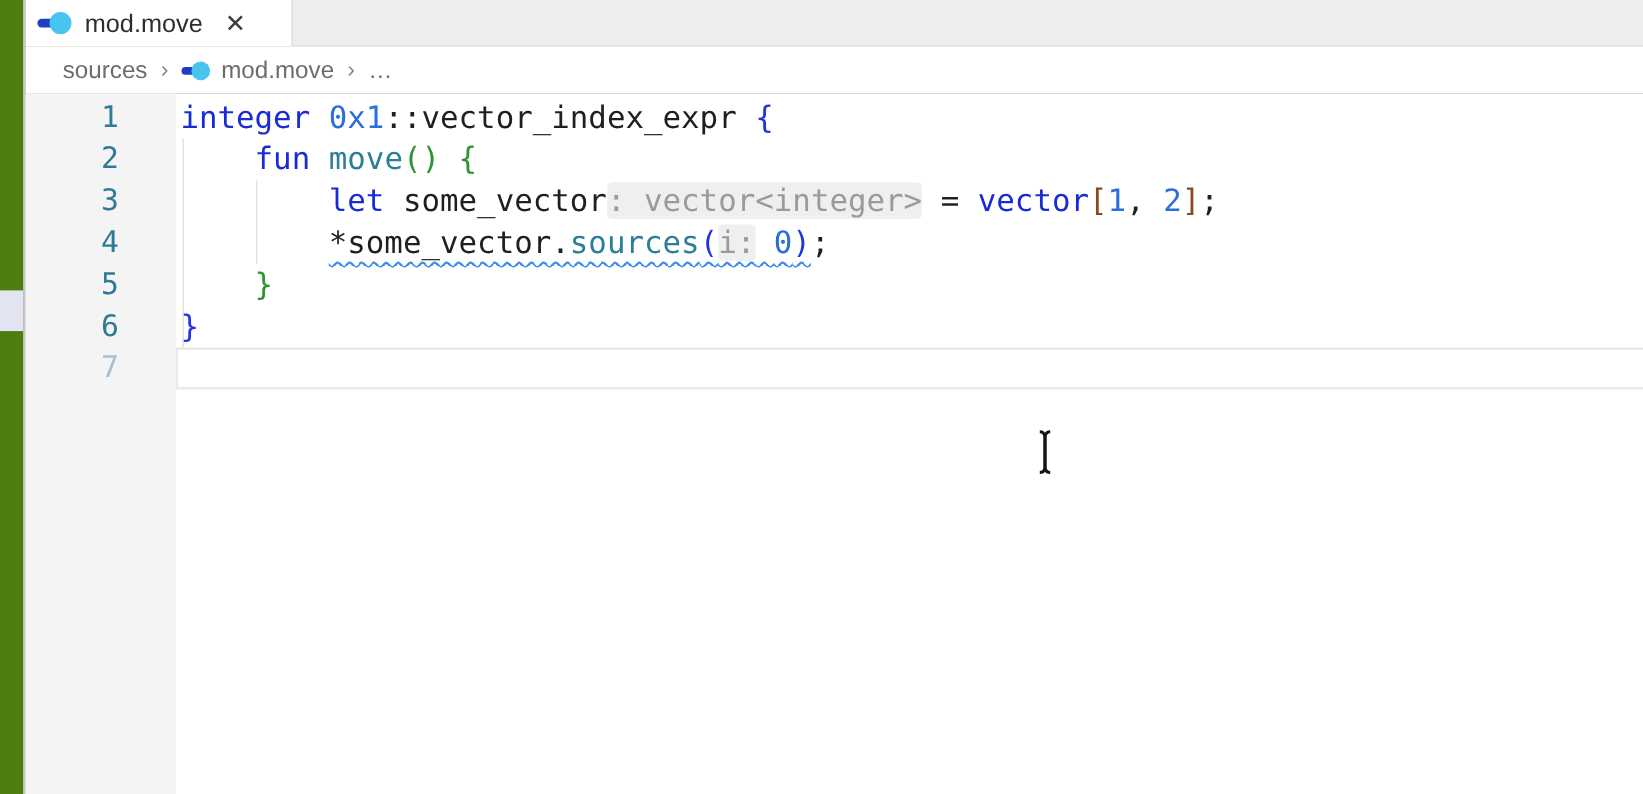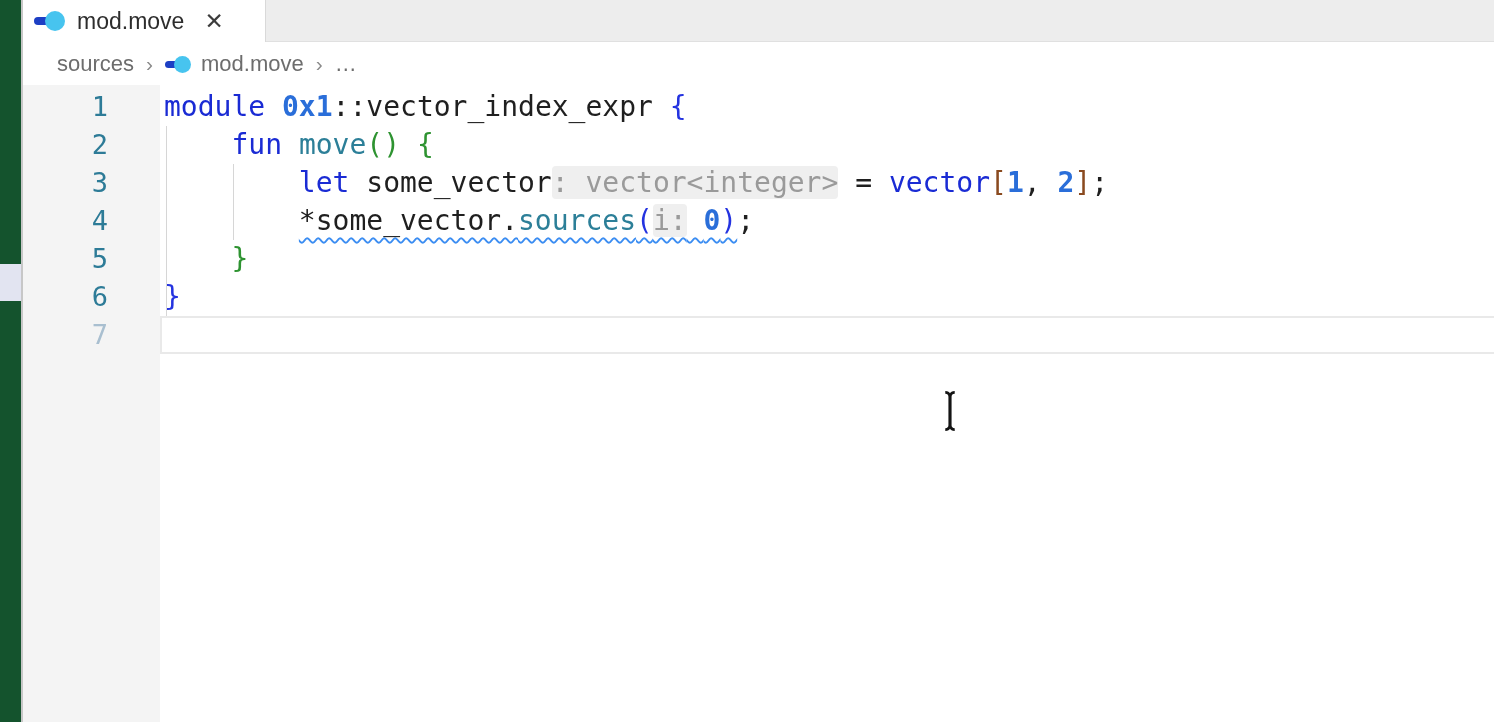--- a/index.html
+++ b/index.html
@@ -1,18 +1,18 @@
 <!DOCTYPE html>
 <html><head>
 <meta charset="utf-8">
 <style>
   * { margin:0; padding:0; box-sizing:border-box; }
   html,body { width:1494px; height:722px; overflow:hidden; background:#ffffff;
               font-family:"Liberation Sans", sans-serif; }
-  .app { position:relative; width:1494px; height:722px; background:#14532d; }
+  .app { position:relative; width:1494px; height:722px; background:#4d7c0f; }
 
   
   .side-divider { position:absolute; left:21px; top:0; width:2px; height:722px;
                   background:#c7c7c7; z-index:5; }
   .side-slider  { position:absolute; left:0; top:264px; width:21px; height:37px;
                   background:#e2e4f1; }
 
   
   .tabbar { position:absolute; left:23px; top:0; right:0; height:42px;
             display:flex; align-items:stretch; }
@@ -50,21 +50,21 @@
   .row { display:flex; height:38px; line-height:38px;
          font-family:"DejaVu Sans Mono", monospace; font-size:28px; }
   .ln { width:137px; flex:0 0 auto; text-align:right; padding-right:52px;
         font-size:27px; color:#2d7b97; user-select:none; }
   .row.current .ln { color:#a9bfd0; }
   .code { flex:1; white-space:pre; padding-left:4px; color:#1f1f1f; }
   .row.current .code { border:2px solid #e9e9e9; border-right:0; background:#fff;
                        height:38px; }
 
   .tok-kw    { color:#1a2bd4; }
-  .tok-num   { color:#2a6ed9;font-weight:bold; }
+  .tok-num   { color:#2a6ed9; }
   .tok-type  { color:#2c7f98; }
   .tok-plain { color:#1f1f1f; }
   .tok-b1    { color:#2433e0; }
   .tok-b2    { color:#2e9331; }
   .tok-b3    { color:#8a4a1f; }
   .tok-hint  { color:#9a9a9a; background:#efefef; border-radius:4px; }
 
   .squiggle { text-decoration:underline; text-decoration-style:wavy;
               text-decoration-color:#3b8df2; text-decoration-thickness:2px;
               text-underline-offset:7px; text-decoration-skip-ink:none; }
@@ -108,21 +108,21 @@
     <span class="crumb">…</span>
   </div>
 
   <div class="editor">
     <div class="gutter-bg"></div>
     <div class="indent-guide guide-a"></div>
     <div class="indent-guide guide-b"></div>
     <div class="lines" id="lines">
         <div class="row">
           <div class="ln">1</div>
-          <div class="code"><span class="tok-kw">module </span><span class="tok-num">0x1</span><span class="tok-plain">::vector_index_expr </span><span class="tok-b1">{</span></div>
+          <div class="code"><span class="tok-kw">integer </span><span class="tok-num">0x1</span><span class="tok-plain">::vector_index_expr </span><span class="tok-b1">{</span></div>
         </div>
         <div class="row">
           <div class="ln">2</div>
           <div class="code"><span class="tok-plain">    </span><span class="tok-kw">fun </span><span class="tok-type">move</span><span class="tok-b2">(</span><span class="tok-b2">)</span><span class="tok-plain"> </span><span class="tok-b2">{</span></div>
         </div>
         <div class="row">
           <div class="ln">3</div>
           <div class="code"><span class="tok-plain">        </span><span class="tok-kw">let </span><span class="tok-plain">some_vector</span><span class="tok-hint">: vector&lt;integer&gt;</span><span class="tok-plain"> = </span><span class="tok-kw">vector</span><span class="tok-b3">[</span><span class="tok-num">1</span><span class="tok-plain">, </span><span class="tok-num">2</span><span class="tok-b3">]</span><span class="tok-plain">;</span></div>
         </div>
         <div class="row">

